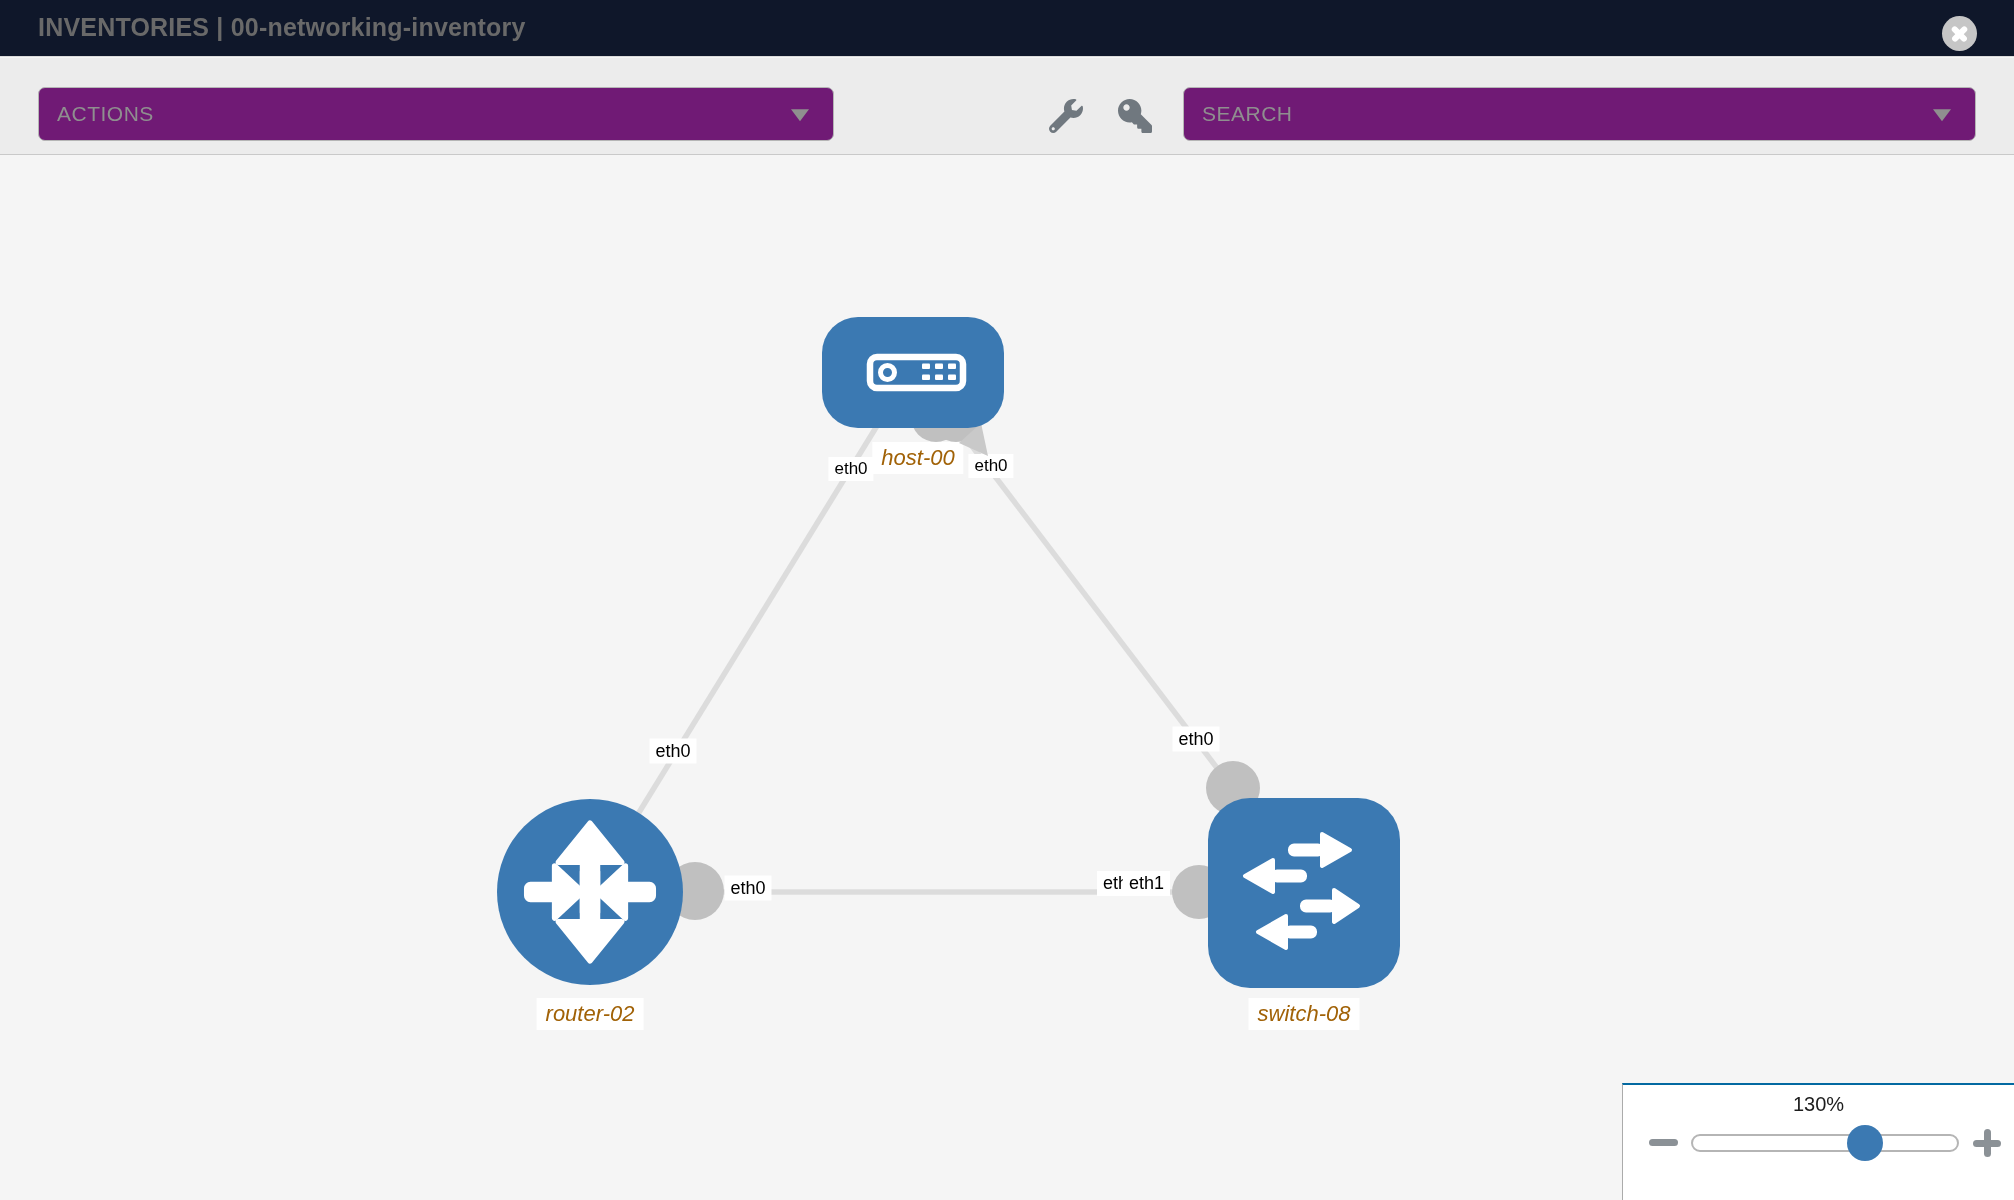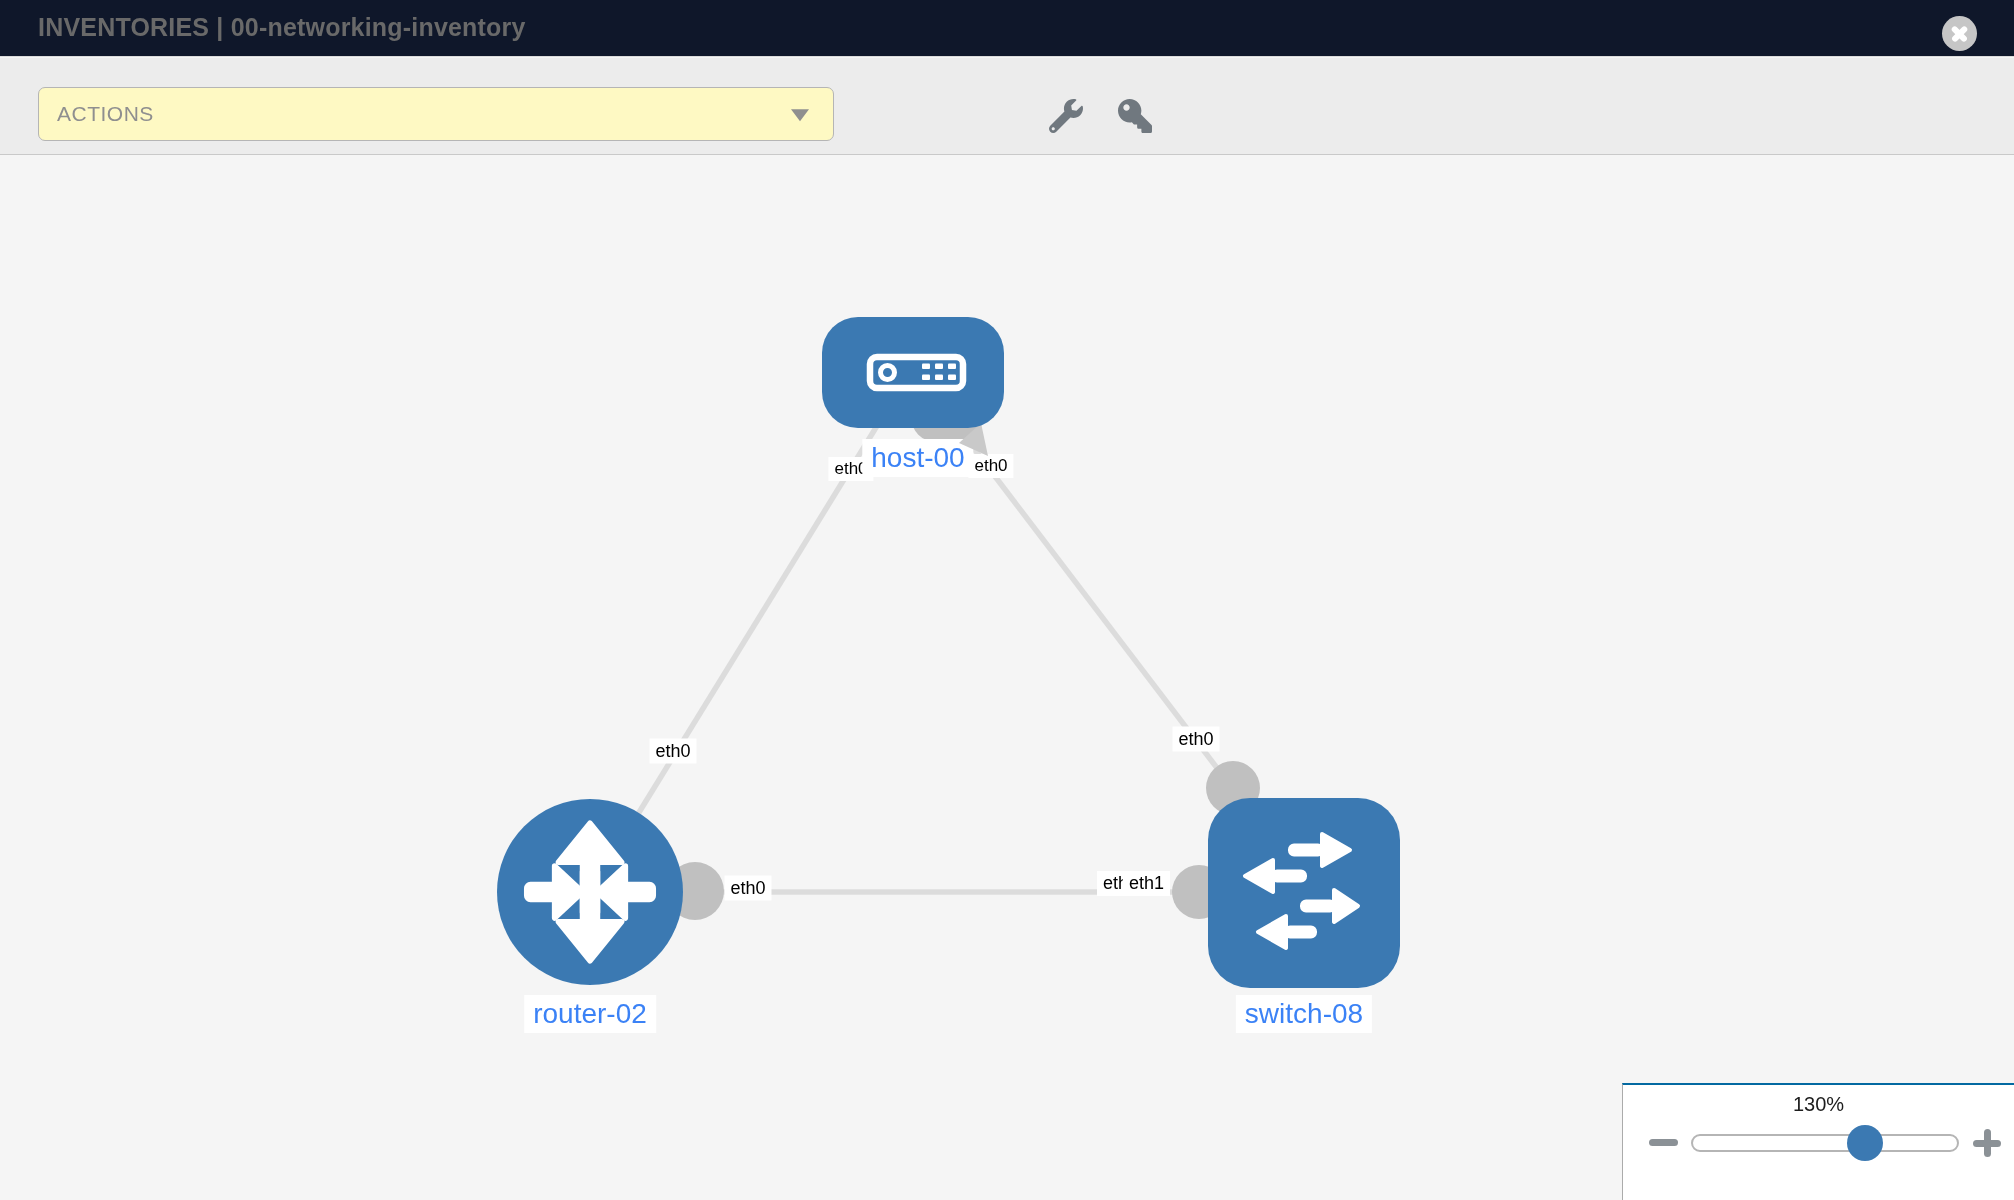--- a/index.html
+++ b/index.html
@@ -14,21 +14,21 @@
   .close-btn { position:absolute; left:1942px; top:16px; width:35px; height:35px;
     border:none; border-radius:50%; background:#c6c6c6; cursor:pointer; }
   .close-btn .xb { position:absolute; left:8px; top:15px; width:19px; height:5.5px;
     background:#ffffff; border-radius:3px; }
   .close-btn .xb.a { transform:rotate(45deg); }
   .close-btn .xb.b { transform:rotate(-45deg); }
 
   
   .toolbar { position:absolute; left:0; top:58px; width:2014px; height:97px;
     background:#ececec; border-bottom:1px solid #c9c9c9; z-index:10; }
-  .select { position:absolute; top:29px; height:54px; background:#fef9c3;
+  .select { position:absolute; top:29px; height:54px; background:#701a75;
     border:1px solid #b5b5b5; border-radius:7px; cursor:pointer; }
   .select .lbl { position:absolute; left:18px; top:50%; transform:translateY(-50%);
     font-size:21px; color:#8f8f8f; letter-spacing:.5px; }
   .select .caret { position:absolute; right:24px; top:50%; transform:translateY(-40%);
     width:0; height:0; border-left:9px solid transparent; border-right:9px solid transparent;
     border-top:12px solid #8f8f8f; }
   .select.actions { left:38px; width:796px; }
   .select.search  { left:1183px; width:793px; }
   .tool-btn { position:absolute; top:35px; width:46px; height:46px; background:transparent;
     border:none; cursor:pointer; display:flex; align-items:center; justify-content:center; }
@@ -47,21 +47,21 @@
   .node { position:absolute; background:#3b79b2; z-index:4; cursor:pointer;
     display:flex; align-items:center; justify-content:center; }
   .node.host   { left:822px;  top:317px; width:182px; height:111px; border-radius:36px; }
   .node.router { left:497px;  top:799px; width:186px; height:186px; border-radius:50%; }
   .node.switch { left:1208px; top:798px; width:192px; height:190px; border-radius:42px; }
   .node svg { width:100%; height:100%; }
 
   .chip { position:absolute; background:#ffffff; color:#000000; white-space:nowrap;
     z-index:2; padding:2px 6px; font-size:17px; }
   .chip.center { transform:translate(-50%,-50%); }
-  .chip.node-label { font-size:28px; color:#3b82f6; padding:3px 9px; }
+  .chip.node-label { font-size:22px; color:#a16207; padding:3px 9px;font-style:italic; }
   .chip.mid { font-size:18px; }
 
   
   .zoom-panel { position:absolute; left:1622px; top:1083px; width:392px; height:117px;
     background:#ffffff; border-left:1px solid #ababab; border-top:2px solid #0369a1; z-index:11; }
   .zoom-level { position:absolute; left:0; top:8px; width:100%; text-align:center;
     font-size:20px; color:#1d1d1d; }
   .zoom-minus { position:absolute; left:26px; top:54px; width:29px; height:7px;
     background:#8b9196; border-radius:3.5px; border:none; cursor:pointer; }
   .zoom-plus { position:absolute; left:350px; top:44px; width:28px; height:28px;
@@ -171,20 +171,24 @@
   </button>
 
   <button class="tool-btn key">
     <svg viewBox="0 0 512 512">
       <g transform="translate(512,0) scale(-1,1)">
         <path d="M512 176.001C512 273.203 433.202 352 336 352c-11.22 0-22.19-1.062-32.827-3.069l-24.012 27.014A23.999 23.999 0 0 1 261.223 384H224v40c0 13.255-10.745 24-24 24h-40v40c0 13.255-10.745 24-24 24H24c-13.255 0-24-10.745-24-24v-78.059c0-6.365 2.529-12.47 7.029-16.971l161.802-161.802C166.885 213.874 160 195.646 160 176 160 78.798 238.797.001 335.999 0 433.488-.001 512 78.511 512 176.001zM336 128c0 26.51 21.49 48 48 48s48-21.49 48-48-21.49-48-48-48-48 21.49-48 48z"></path>
       </g>
     </svg>
   </button>
 
+  <div class="select search">
+    <span class="lbl">SEARCH</span>
+    <span class="caret"></span>
+  </div>
 </div>
 
 <div class="zoom-panel">
   <div class="zoom-level">130%</div>
   <button class="zoom-minus"><span></span></button>
   <div class="zoom-track">
     <div class="zoom-handle"></div>
   </div>
   <button class="zoom-plus">
     <span class="h"></span>

